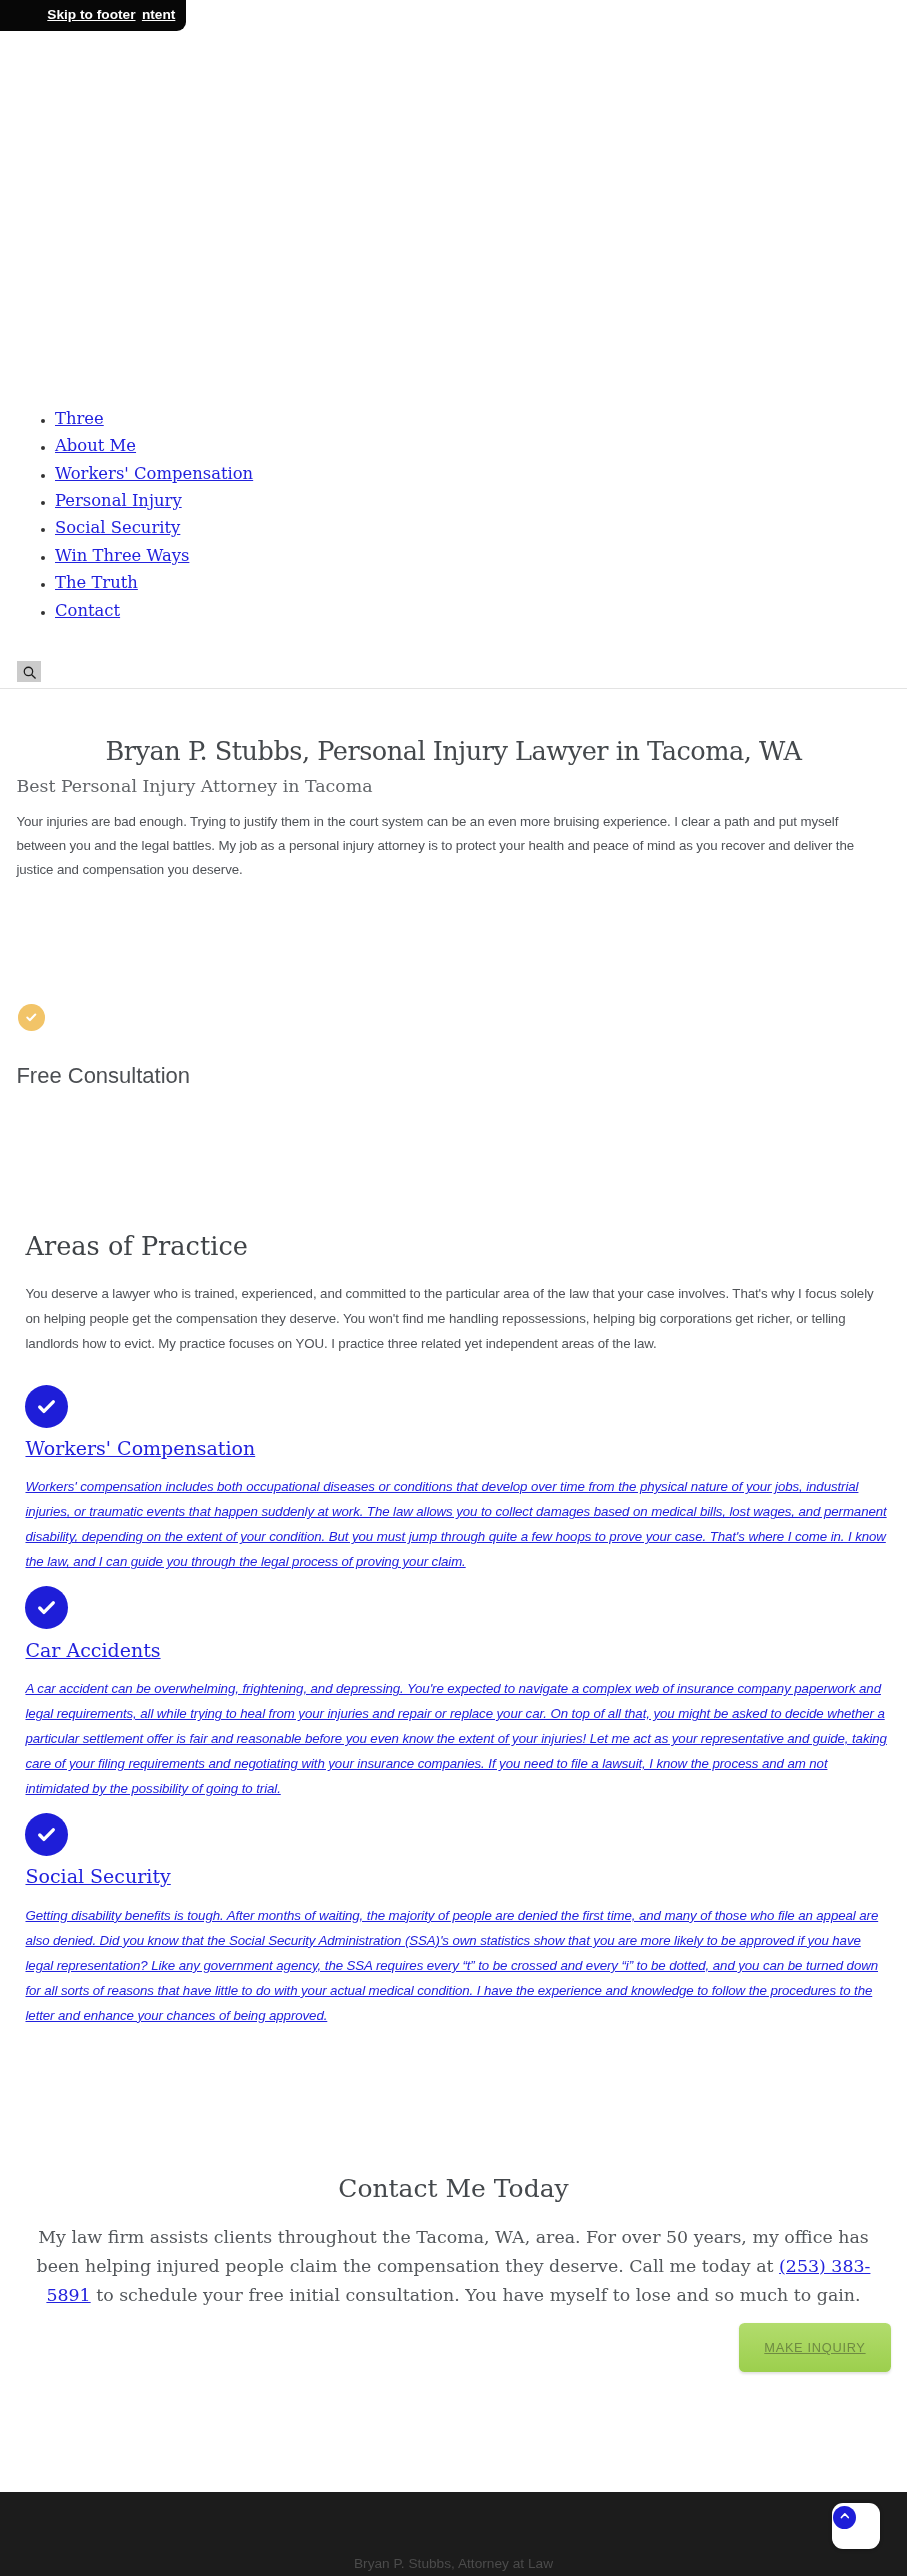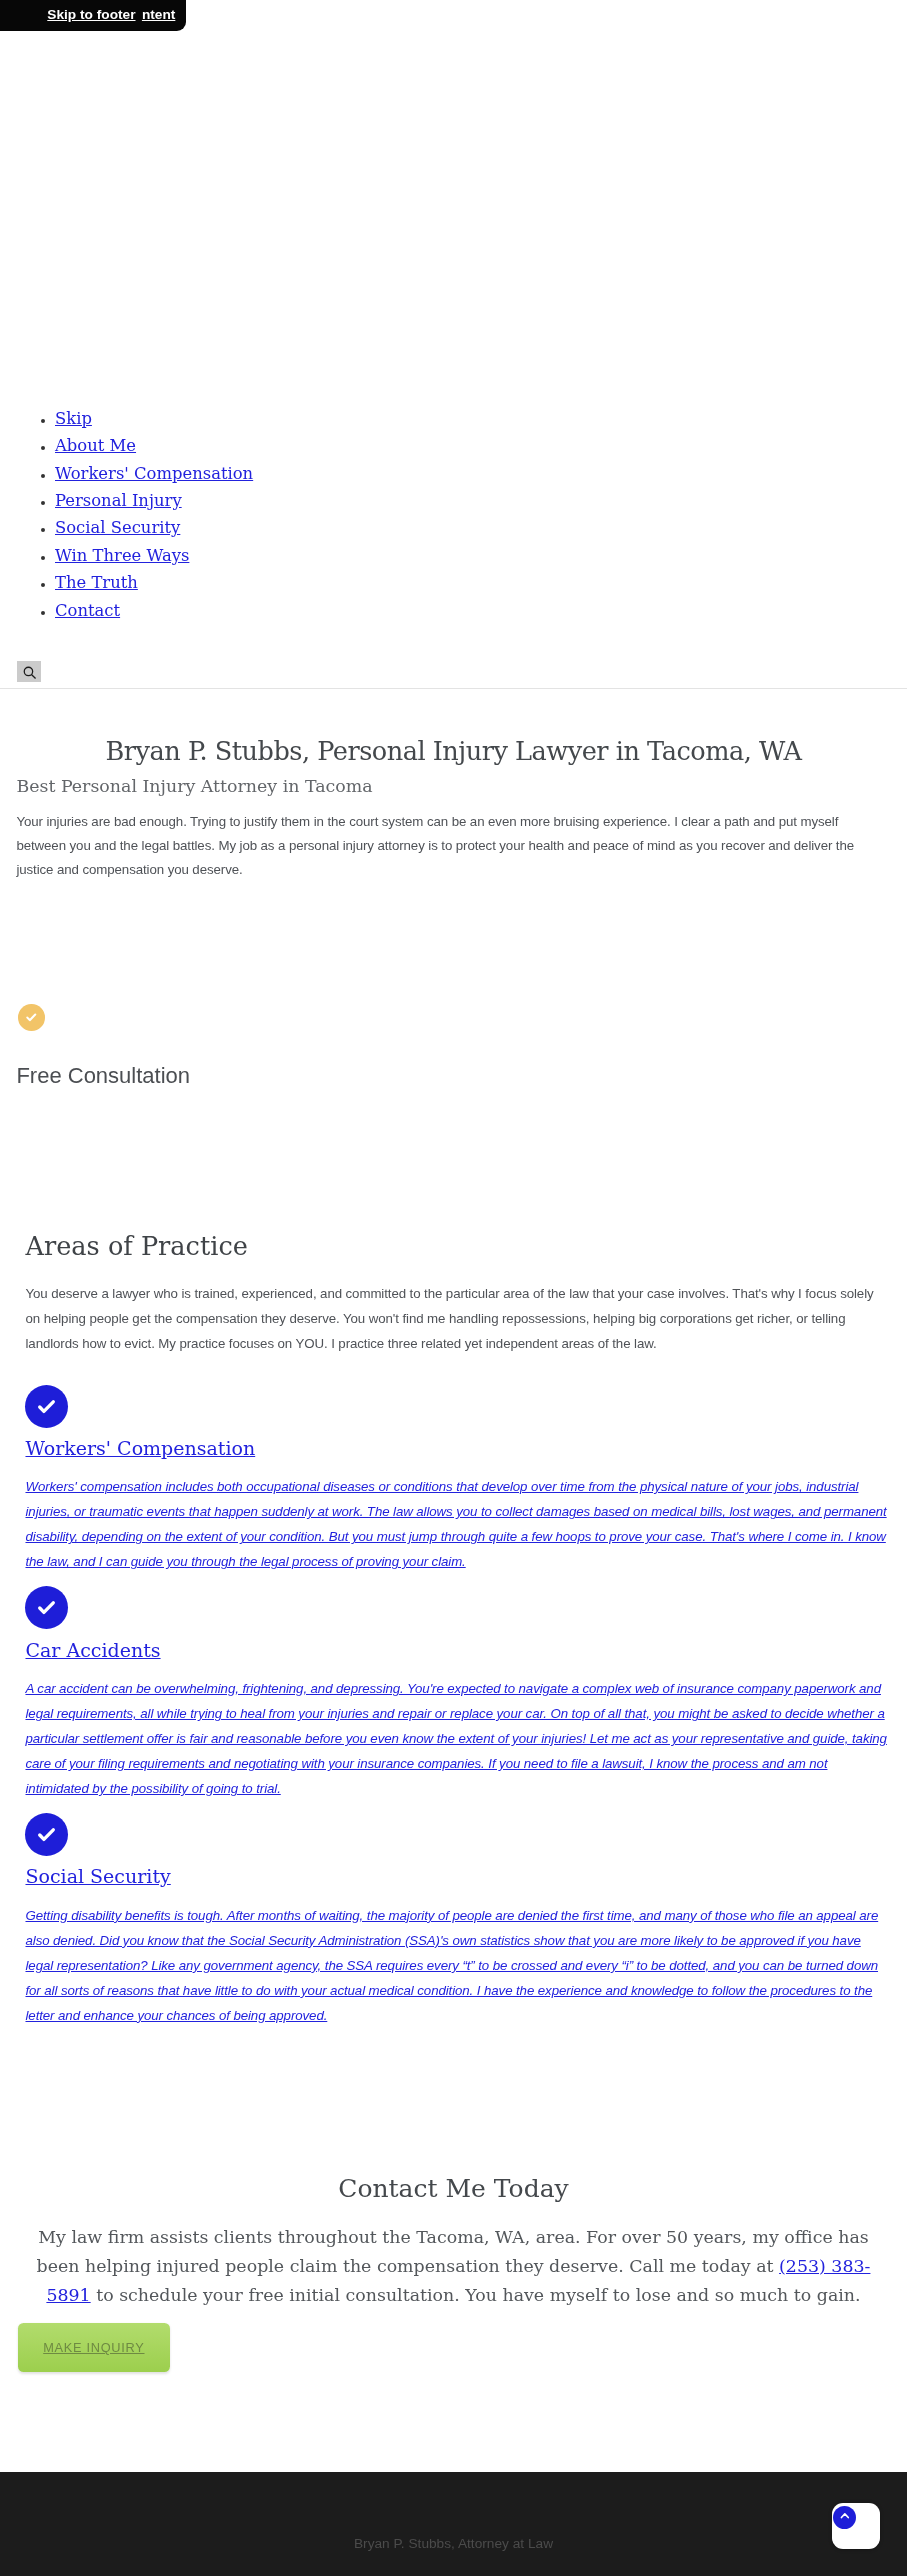--- a/index.html
+++ b/index.html
@@ -57,29 +57,29 @@
   .practice-desc { margin-top: 14.6px; font-size: 13.3px; line-height: 25px; letter-spacing: -0.1px; }
   .practice-desc a { color: #2222dd; text-decoration: underline; cursor: pointer; font-style: italic; }
 
   .contact { text-align: center; }
   .contact-heading { margin-top: 146px; font-family: "DejaVu Serif", serif; font-weight: 400;
     font-size: 25px; color: #44484c; }
   .contact-paragraph { margin-top: 20px; font-family: "DejaVu Serif", serif; font-size: 17.4px;
     line-height: 29px; color: #53575b; }
   .phone-link { color: #2222dd; text-decoration: underline; cursor: pointer; }
 
-  .inquiry-row { text-align: left; }
+  .inquiry-row { text-align: right; }
   .inquiry-btn { display: inline-block; margin: 12.8px 0 0 1.8px; padding: 16.4px 25px;
     background: linear-gradient(180deg, #b2dc6d 0%, #9ccf4d 100%);
     border: none; border-radius: 5.5px; cursor: pointer;
     box-shadow: 0 1.8px 2.7px rgba(0,0,0,0.12); }
   .inquiry-btn span { font: 400 12.8px "Liberation Sans", sans-serif; color: #6e8a42;
     text-decoration: underline; letter-spacing: 0.7px; }
 
-  .site-footer { position: absolute; left: 0; bottom: 0; width: 100%; height: 104px;
+  .site-footer { position: absolute; left: 0; bottom: 0; width: 100%; height: 84px;
     background: #1c1c1c; }
   .footer-credit { padding-top: 64px; text-align: center; font-size: 13.7px; color: #4b4b4b; }
 
   .back-to-top-widget { position: absolute; right: 27.4px; bottom: 27.4px; width: 48px; height: 46px;
     background: #ffffff; border-radius: 11px; box-shadow: 0 0.9px 3.7px rgba(0,0,0,0.25); }
   .back-to-top-btn { position: absolute; top: 3.7px; left: 1.8px; width: 23px; height: 23px;
     border-radius: 50%; background: #1e1ed8; border: none; cursor: pointer;
     display: flex; align-items: center; justify-content: center; padding: 0; }
 </style>
 </head>
@@ -88,21 +88,21 @@
 <div class="page">
 
   <div class="skip-links">
     <a class="skip-link">Skip to footer</a><a class="skip-link">ntent</a>
   </div>
 
   <header class="site-header"></header>
 
   <nav>
     <ul class="nav-list">
-      <li><a>Skip</a></li>
+      <li><a>Three</a></li>
       <li><a>About Me</a></li>
       <li><a>Workers' Compensation</a></li>
       <li><a>Personal Injury</a></li>
       <li><a>Social Security</a></li>
       <li><a>Win Three Ways</a></li>
       <li><a>The Truth</a></li>
       <li><a>Contact</a></li>
     </ul>
     <button class="search-btn">
       <span>

